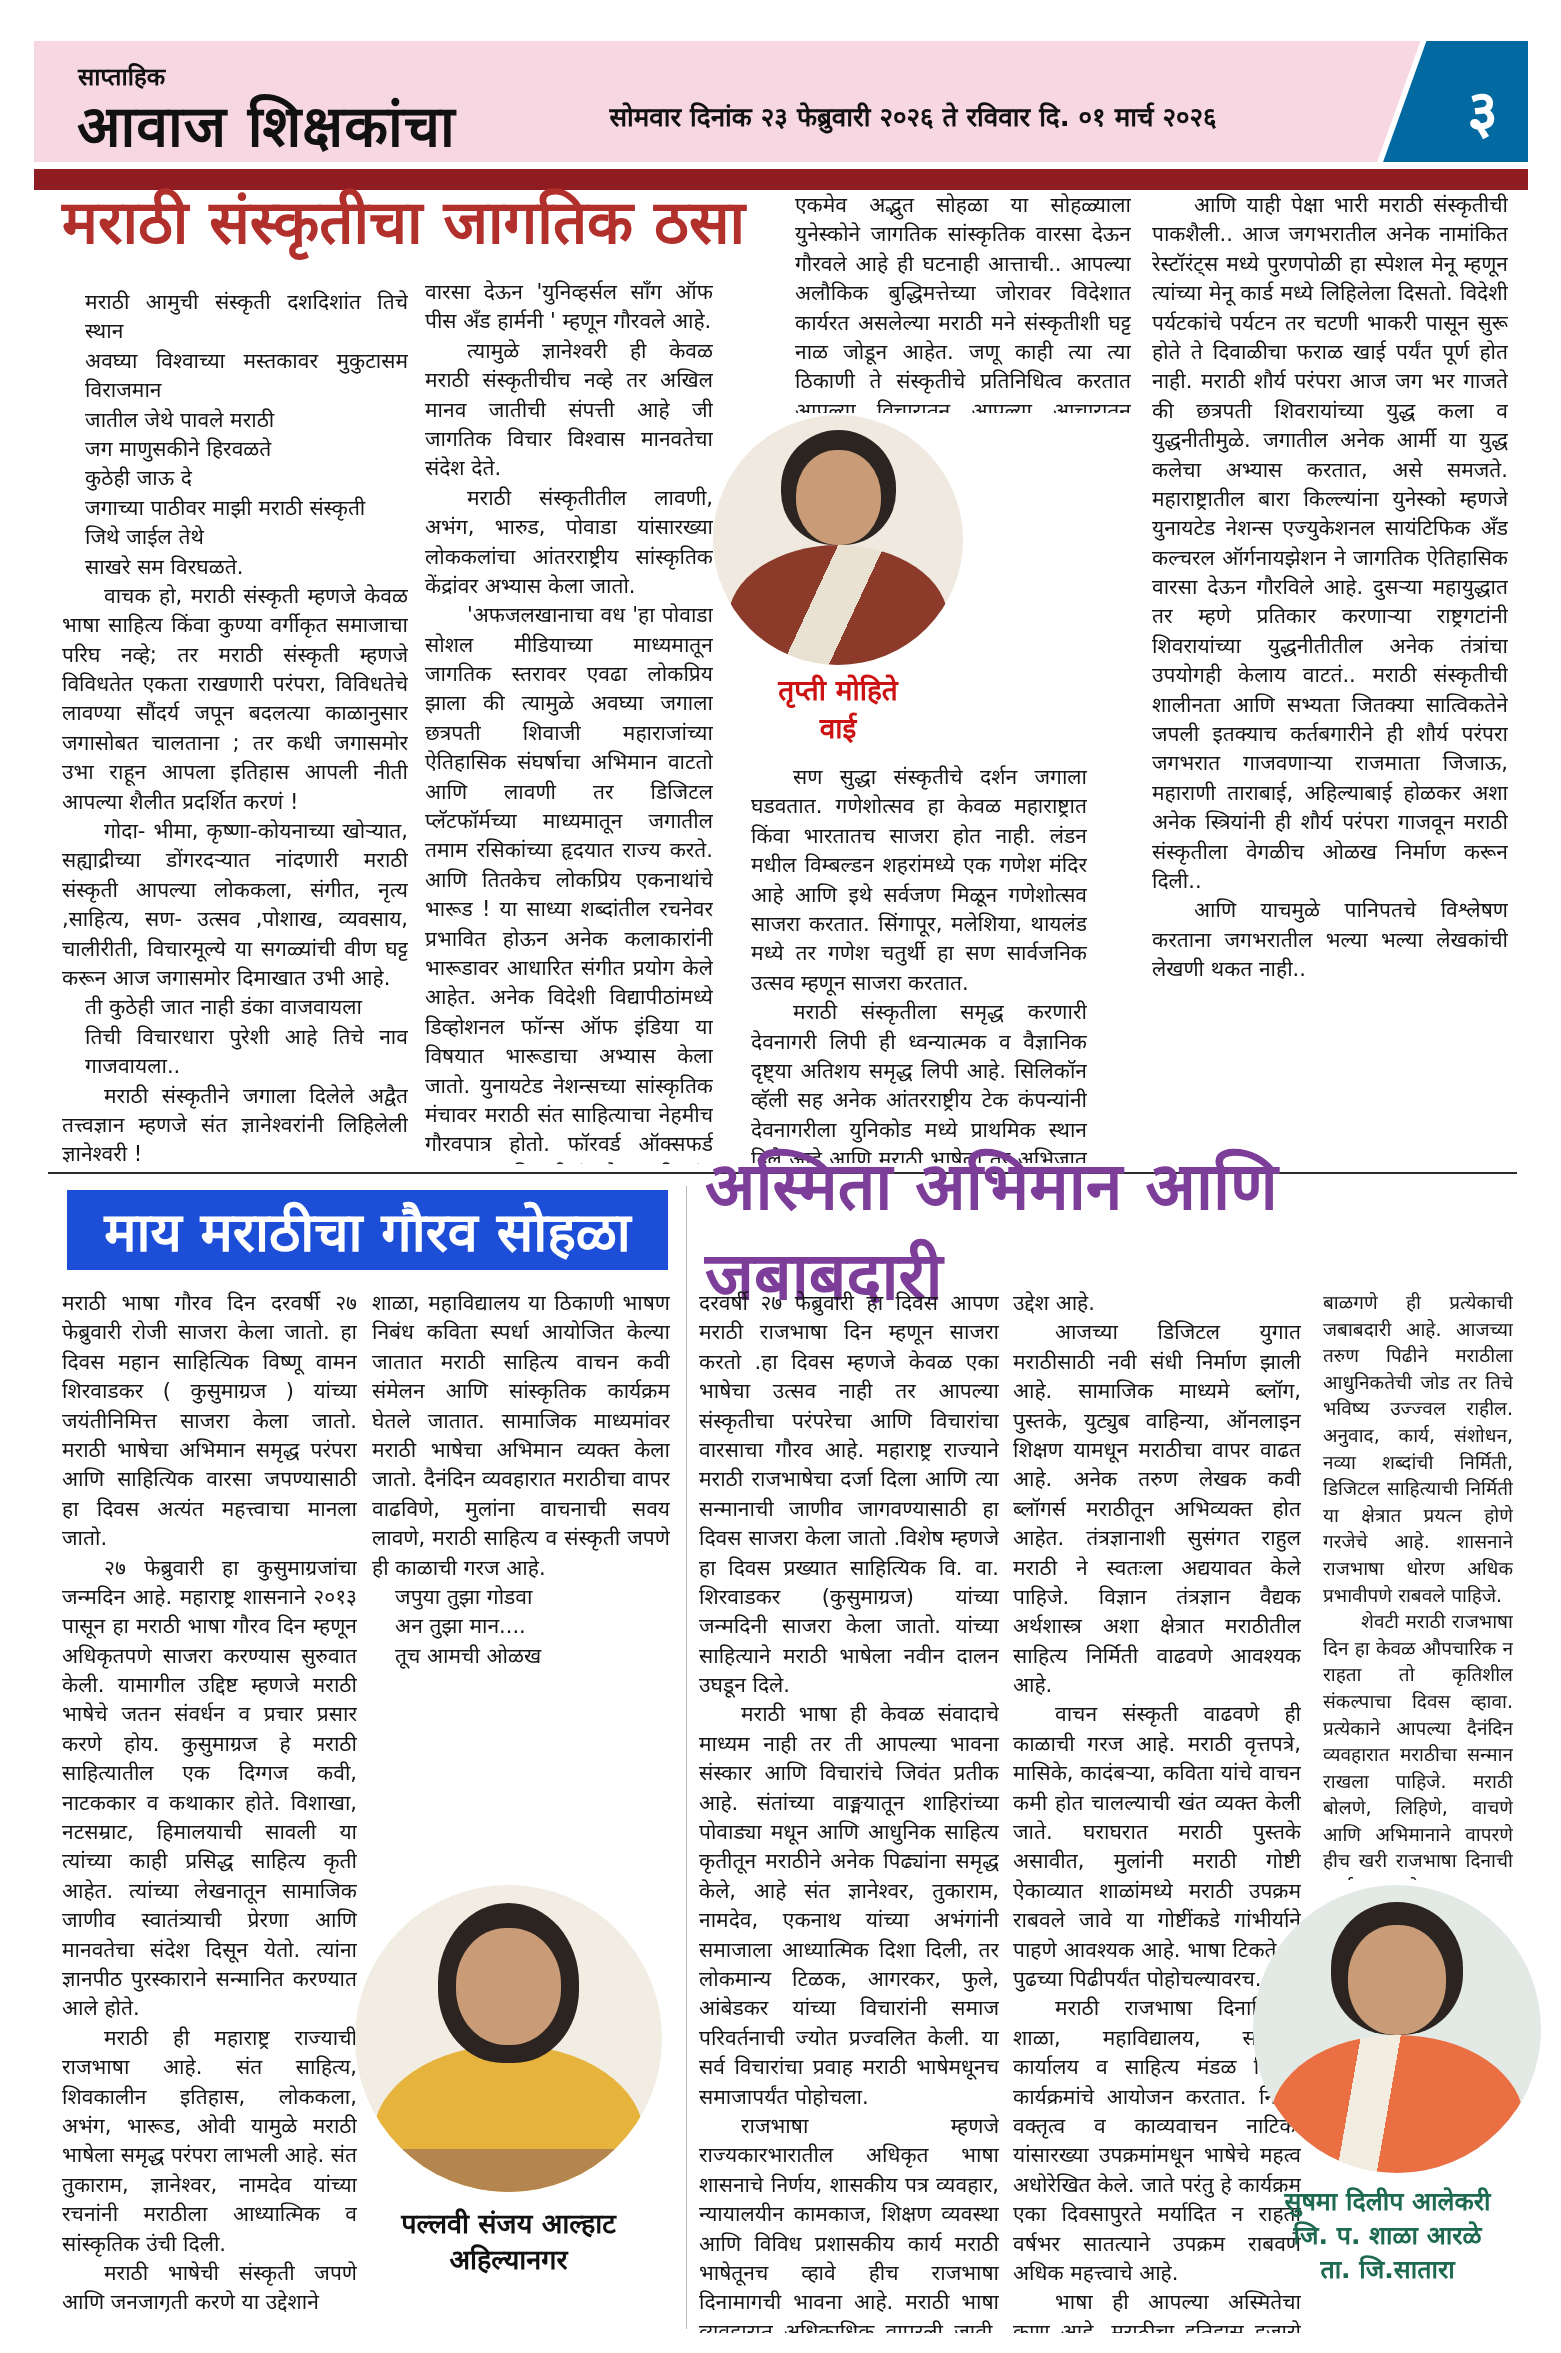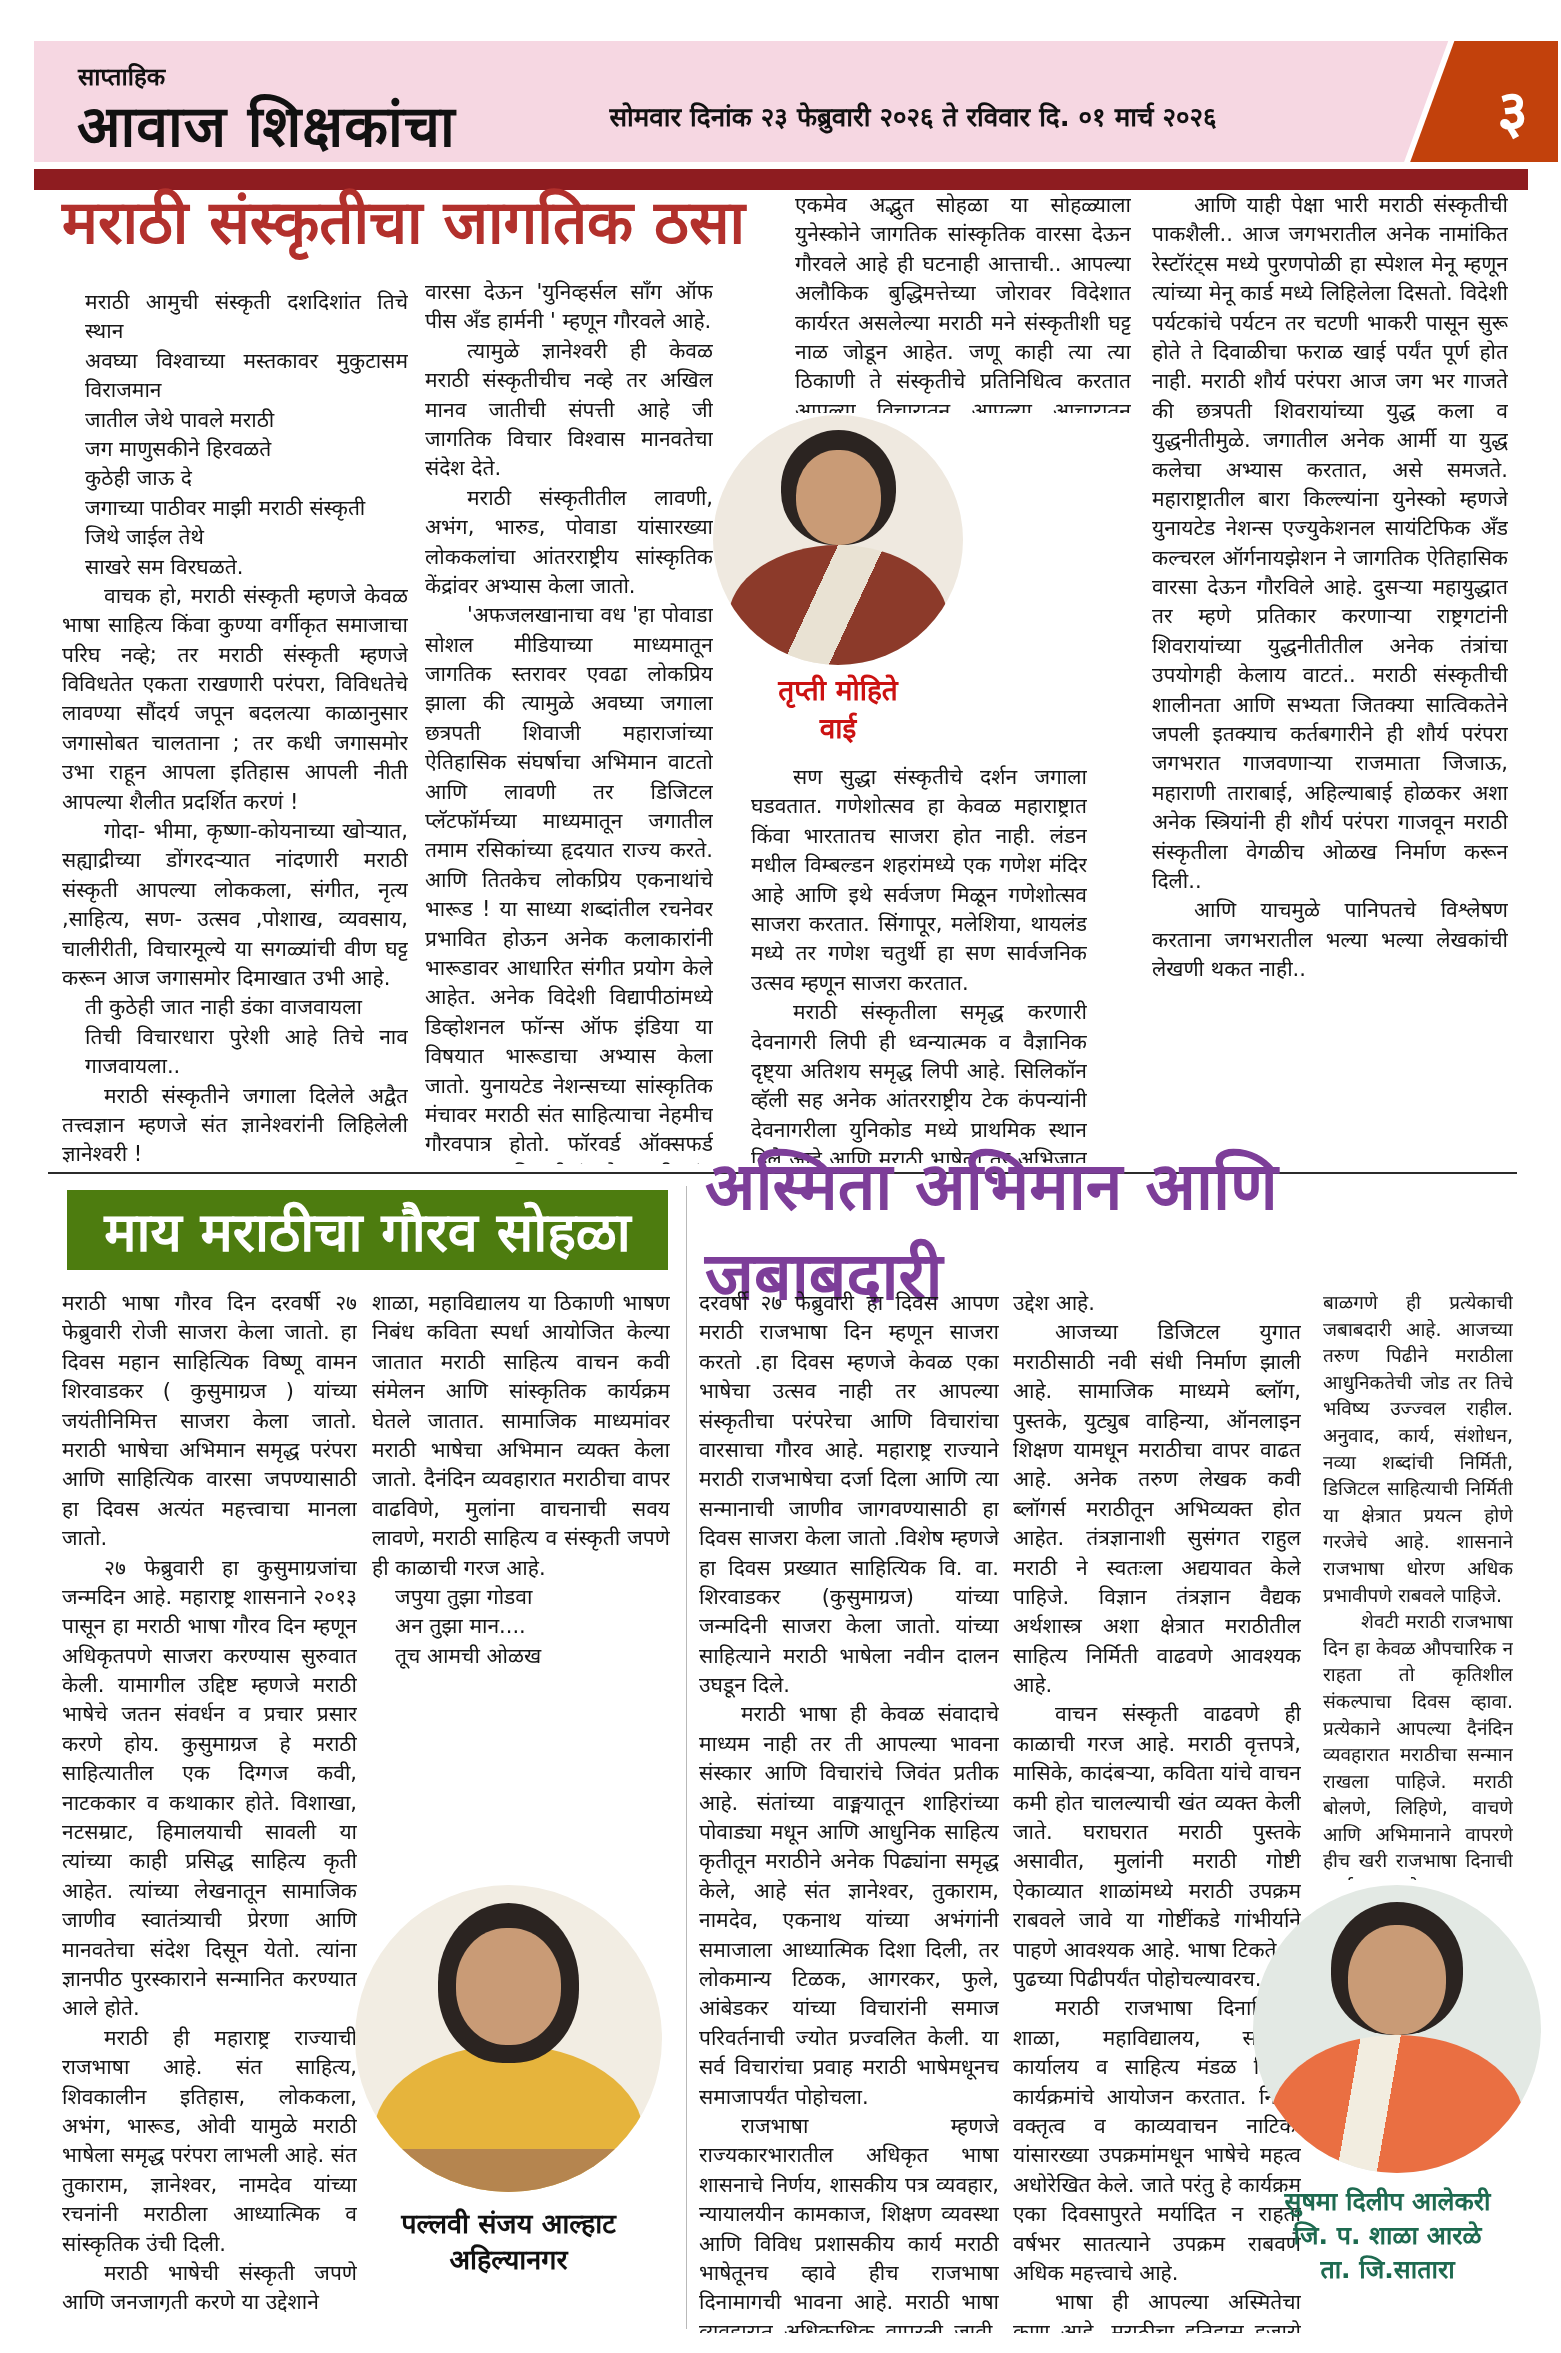--- a/index.html
+++ b/index.html
@@ -1,35 +1,35 @@
 <!DOCTYPE html>
 <html style="font-size:7.7px"><head>
 <meta charset="utf-8">
 <style>
   html,body{margin:0;padding:0;}
   body{
     width:1561px;height:2354px;position:relative;background:#ffffff;
     font-family:"DejaVu Sans", sans-serif;color:#161616;
   }
   
-  .header{position:absolute;left:34px;top:41px;width:1494px;height:121px;background:#c2410c;padding-left:30px;}
+  .header{position:absolute;left:34px;top:41px;width:1494px;height:121px;background:#0369a1;}
   .header-pink-edge{position:absolute;inset:0;background:#ffffff;
     clip-path:polygon(0 0,93.2% 0,90.3% 100%,0 100%);}
   .header-pink{position:absolute;inset:0;background:#f6d7e2;
     clip-path:polygon(0 0,92.8% 0,89.9% 100%,0 100%);}
   .masthead-tag{position:absolute;left:44px;top:18px;font-size:24px;font-weight:bold;color:#111;}
   .masthead-title{position:absolute;left:43px;top:44px;font-size:57px;font-weight:bold;color:#111;letter-spacing:1px;text-align:center;}
   .dateline{position:absolute;left:471px;top:57px;width:816px;text-align:center;font-size:26px;font-weight:bold;color:#111;}
   .pagenum{position:absolute;right:30px;top:28px;font-size:59px;font-weight:bold;color:#ffffff;}
   .maroon-bar{position:absolute;left:34px;top:169px;width:1494px;height:21px;background:#8e1c20;}
   
   .headline-main{position:absolute;left:62px;top:191px;width:730px;
     font-size:60px;line-height:1.05;font-weight:bold;color:#b2302c;}
   .headline-brick{position:absolute;left:67px;top:1190px;width:601px;height:80px;
-    background:#4d7c0f;color:#ffffff;font-size:54px;font-weight:bold;
+    background:#1d4ed8;color:#ffffff;font-size:54px;font-weight:bold;
     display:flex;align-items:center;justify-content:center;}
   .headline-purple{position:absolute;left:705px;top:1182px;width:816px;height:91px;
     color:#7d3e99;font-size:66px;font-weight:bold;display:flex;align-items:center;justify-content:center;}
   
   .col{position:absolute;overflow:hidden;text-align:justify;font-size:21px;line-height:1.40;}
   .col p{margin:0;}
   p.para{text-indent:2em;}
   p.plain{text-indent:0;}
   p.poem{text-indent:0;margin-left:1.1em;}
   .col-small{font-size:19px;}

